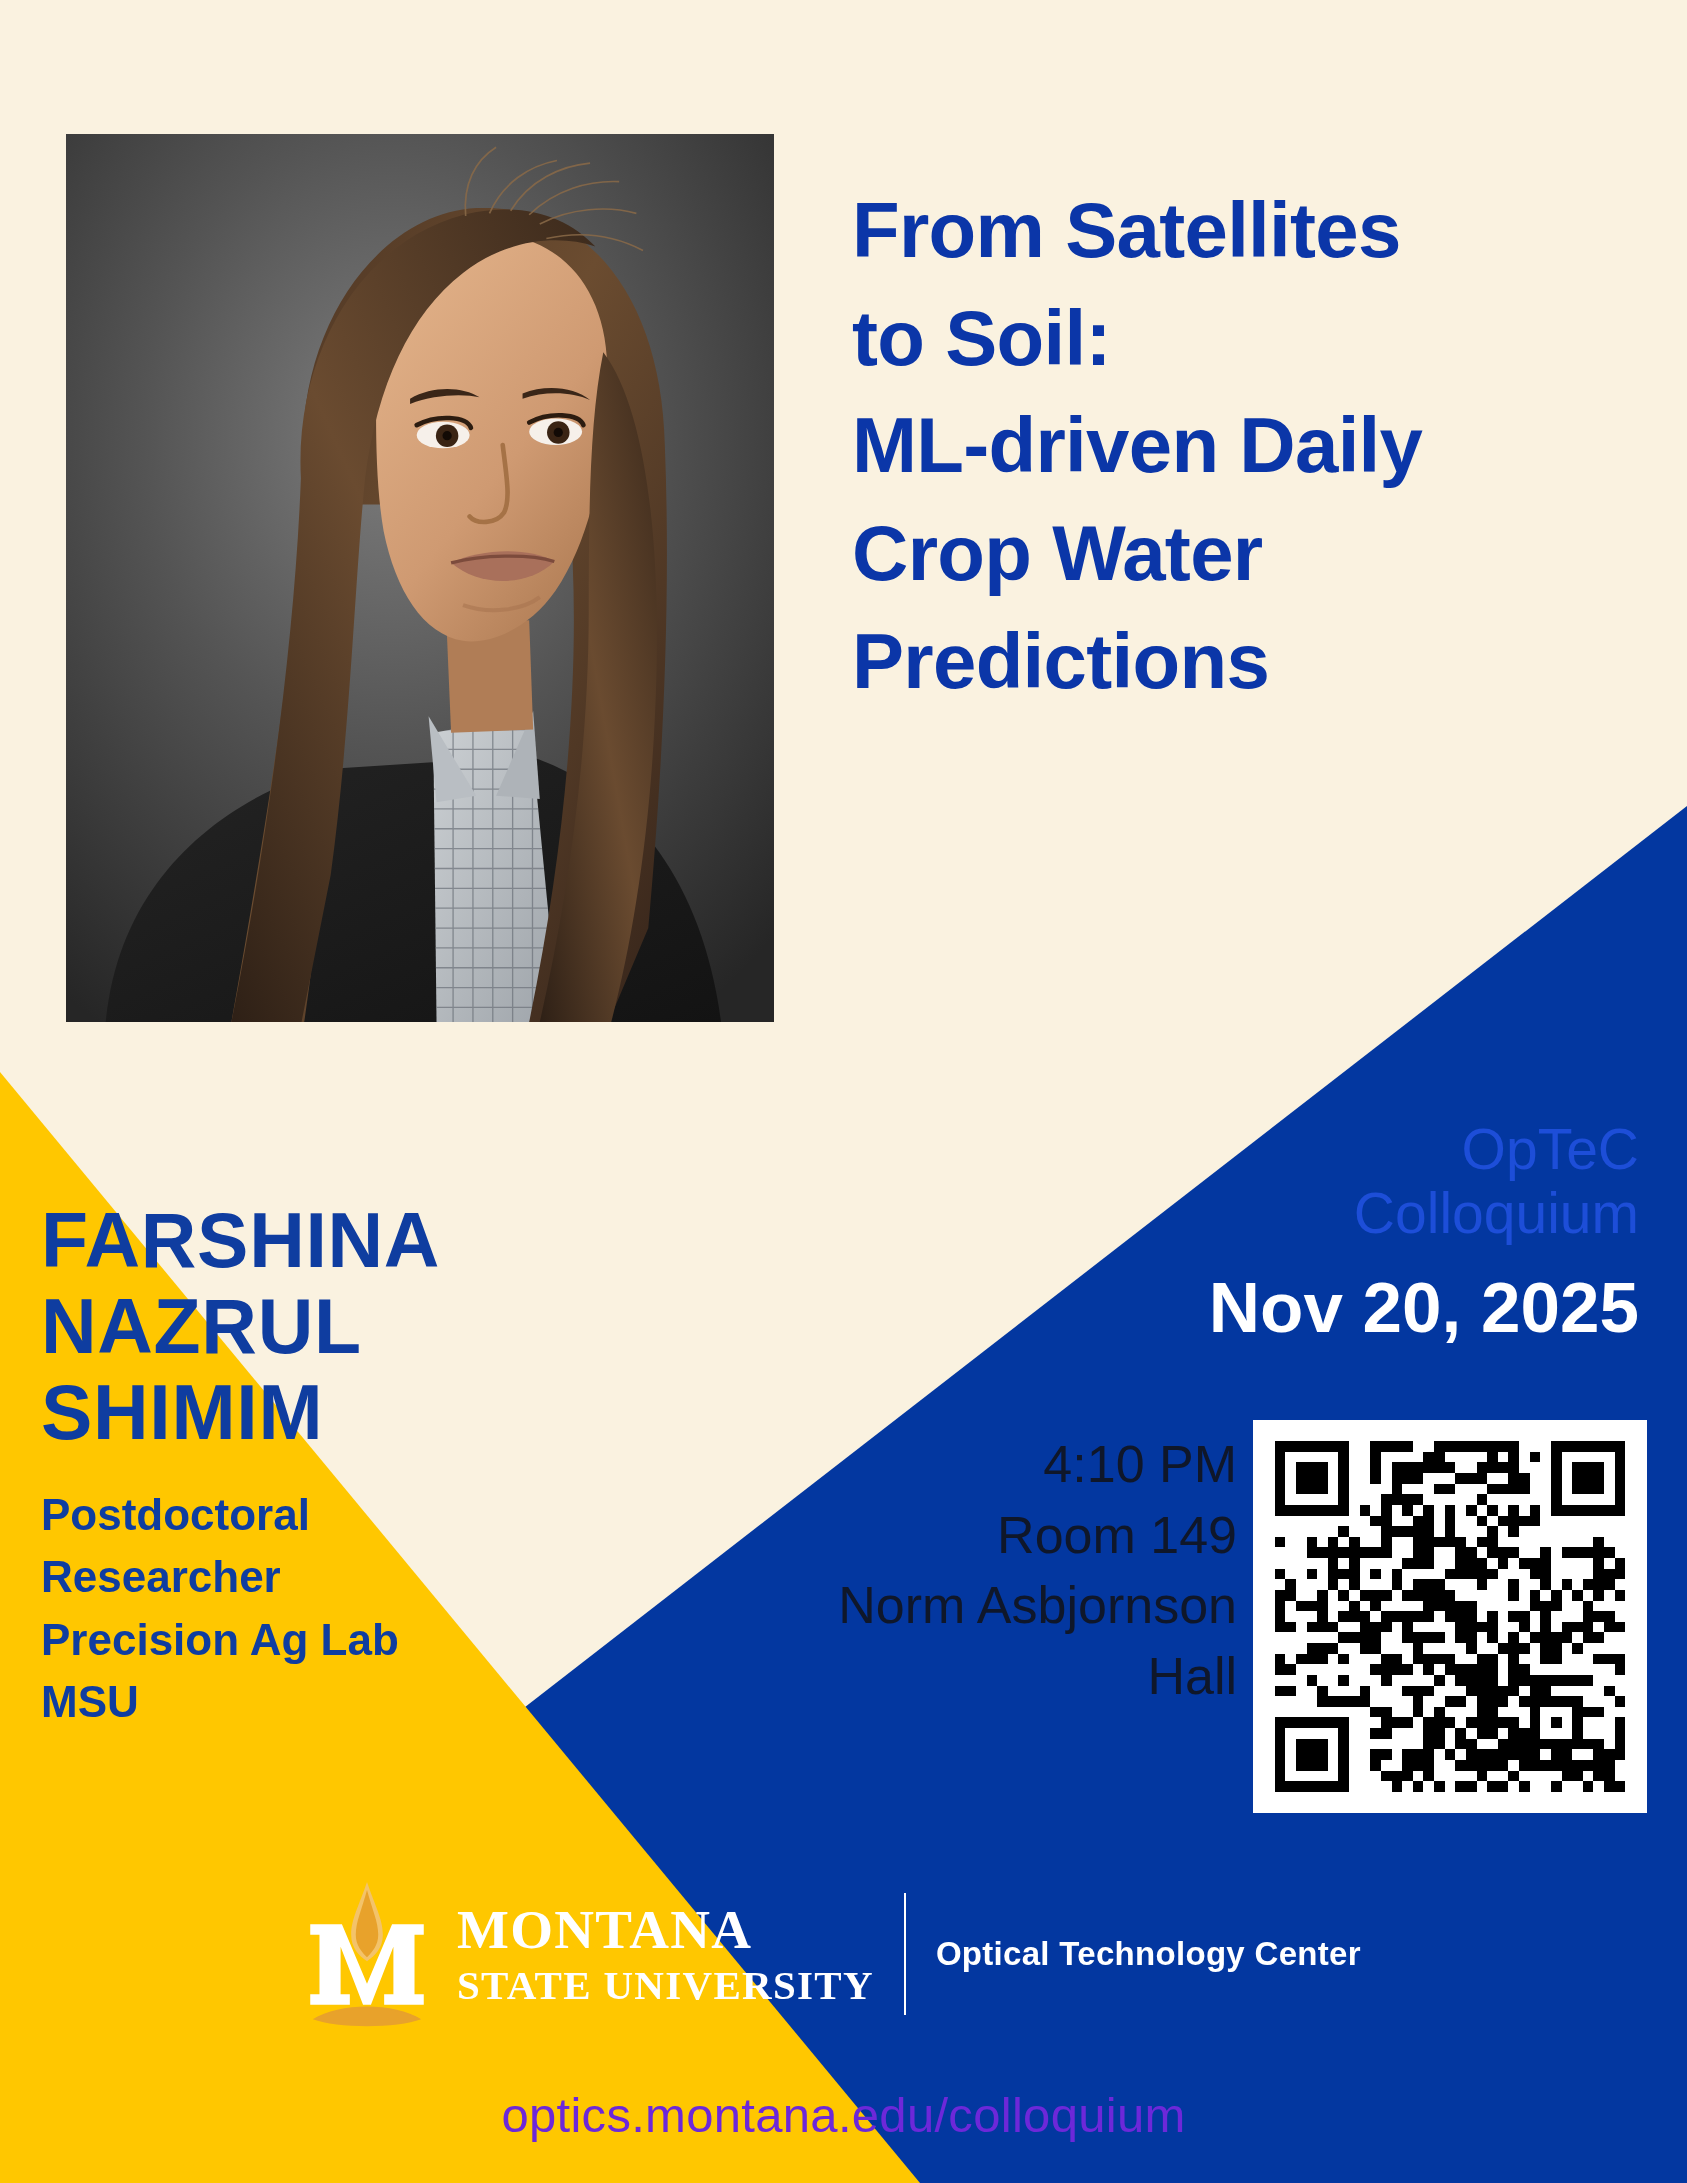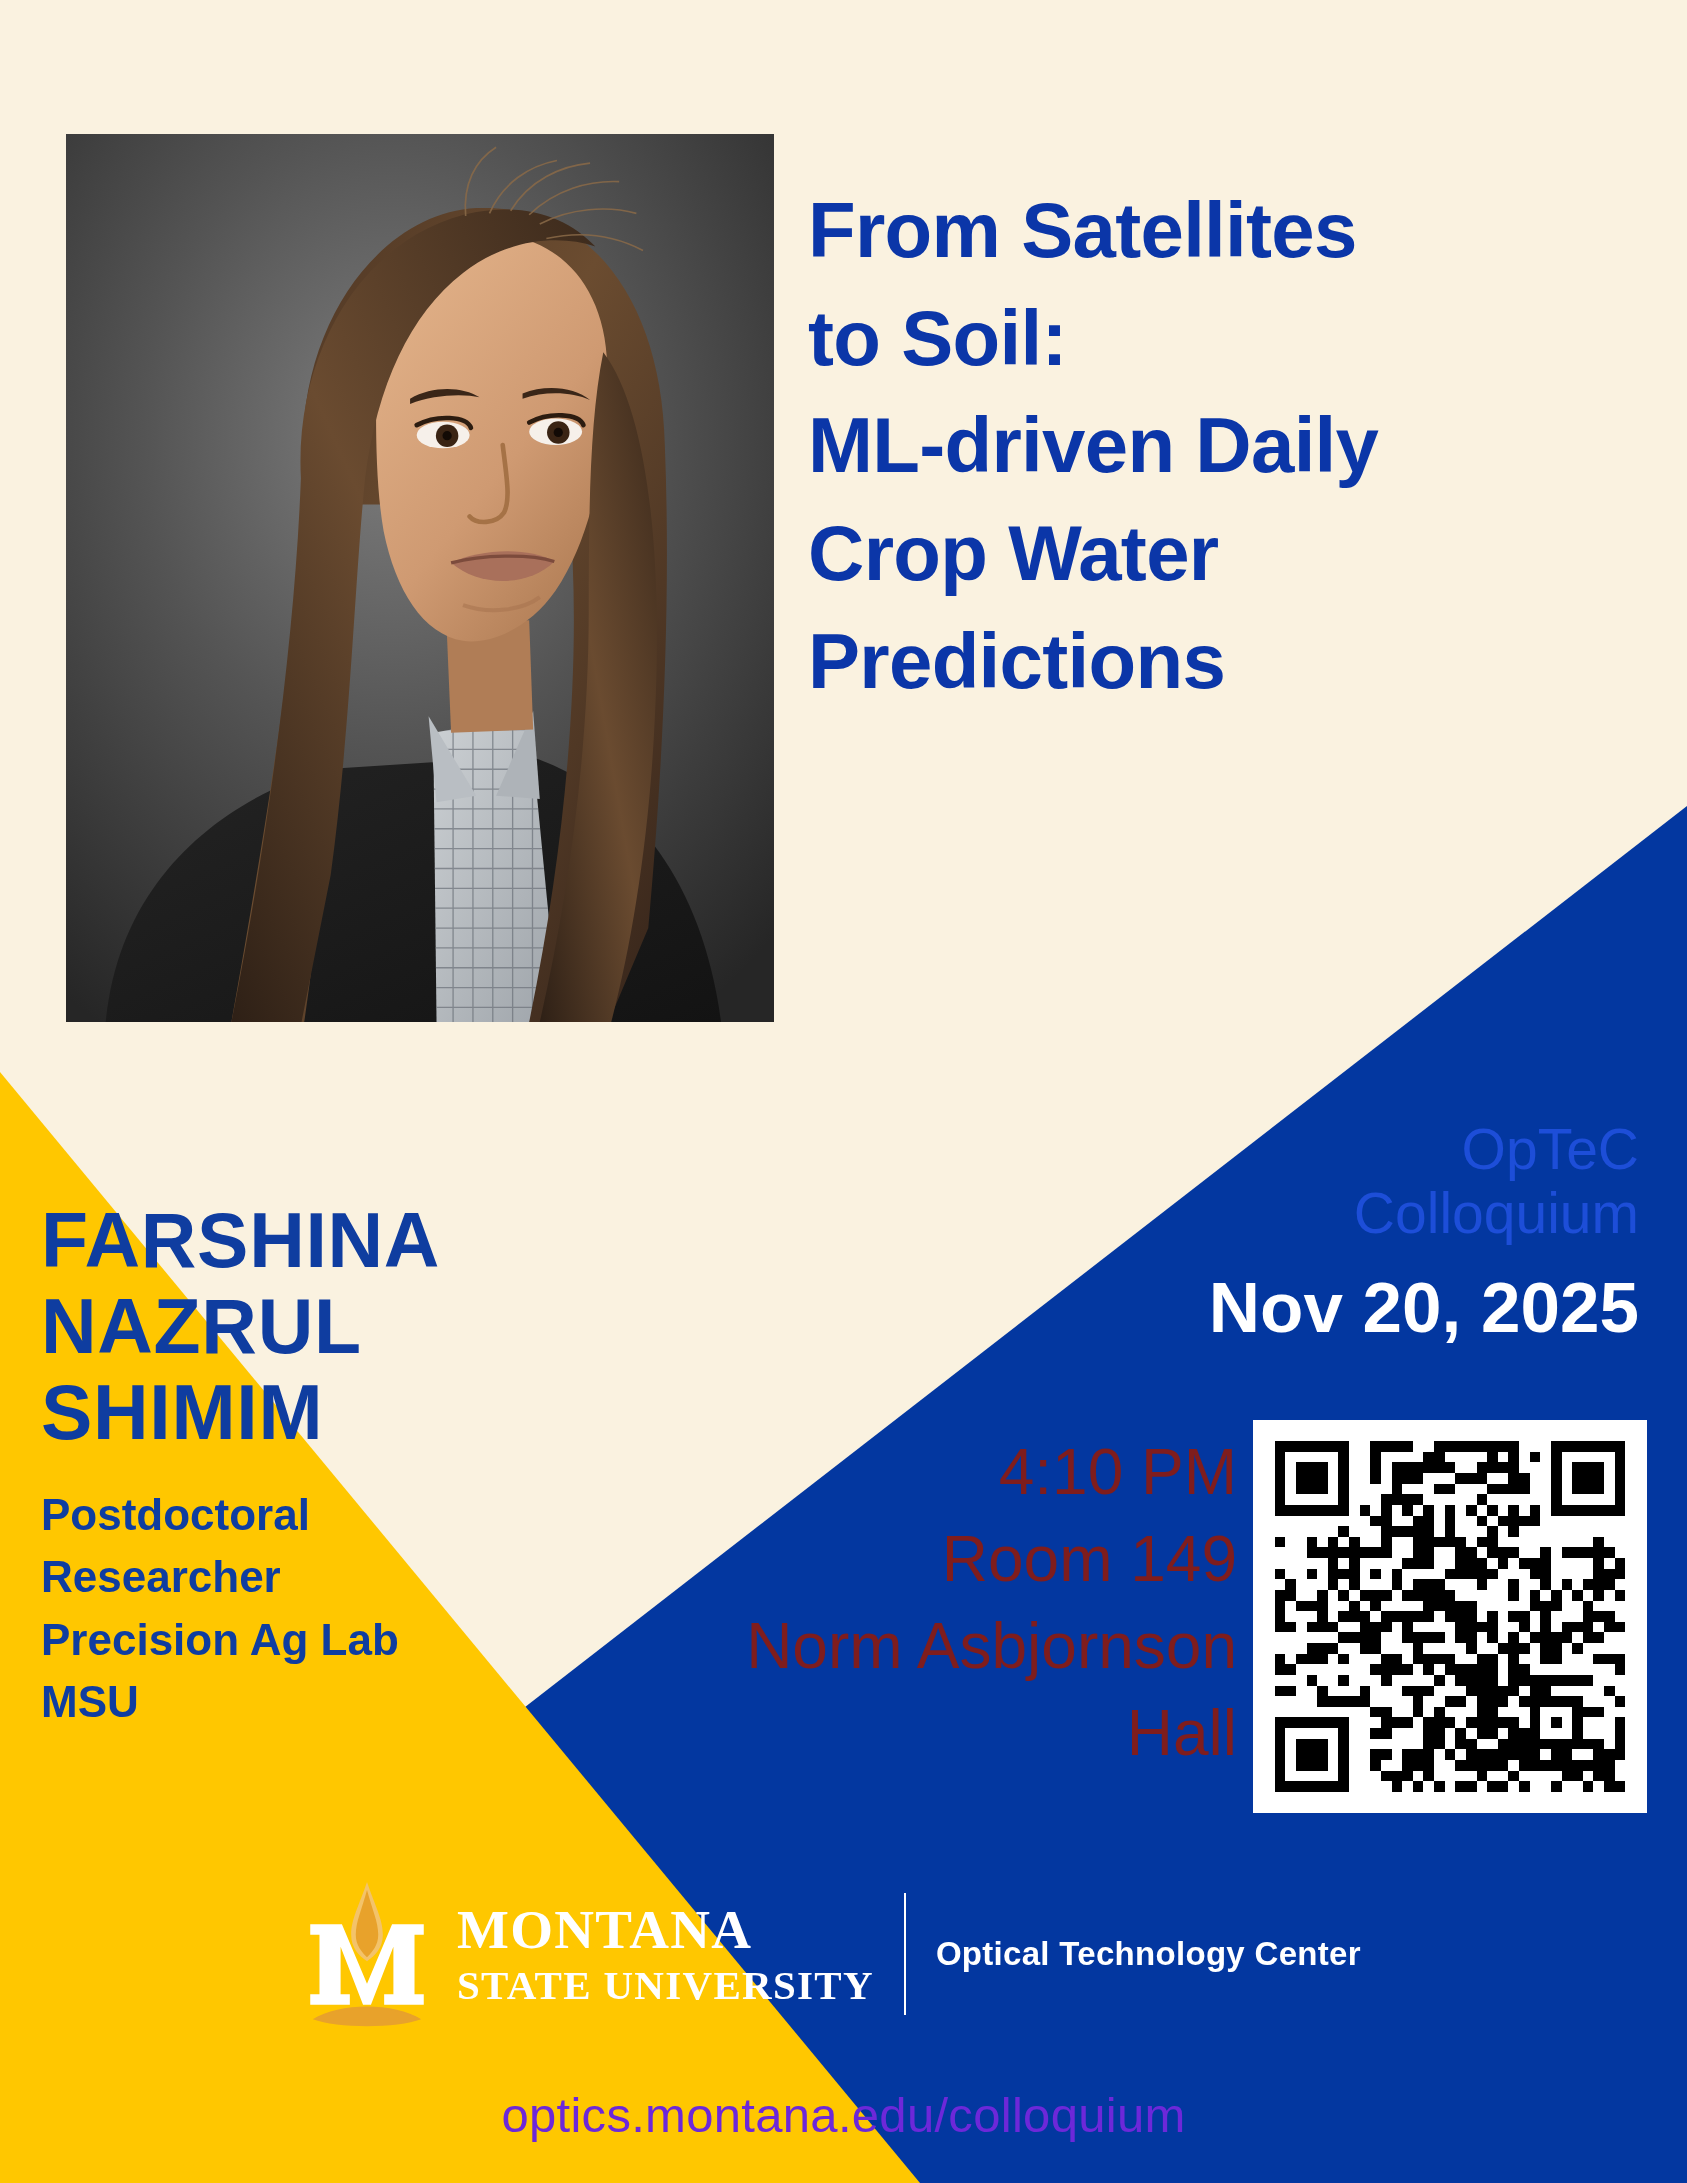--- a/index.html
+++ b/index.html
@@ -45,21 +45,21 @@
     width: 708px;
     height: 888px;
     overflow: hidden;
     background: #3a3a3a;
   }
   .portrait svg { display: block; width: 100%; height: 100%; }
 
   
   .title {
     position: absolute;
-    left: 808px;
+    left: 852px;
     top: 177px;
     width: 814px;
     color: #0b36a8;
     font-size: 78px;
     font-weight: bold;
     line-height: 1.38;
     letter-spacing: -0.7px;
   }
   .title .line { display: block; white-space: nowrap; }
 
@@ -110,22 +110,22 @@
     font-size: 71px;
     font-weight: bold;
     letter-spacing: 0px;
   }
   .event-where {
     position: absolute;
     right: 450px;
     top: 1429px;
     width: 543px;
     text-align: right;
-    color: #7f1d1d;
-    font-size: 64px;
+    color: #0f172a;
+    font-size: 52px;
     font-weight: 400;
     line-height: 1.36;
   }
   .event-where .wline { display: block; }
 
   
   .qr-frame {
     position: absolute;
     left: 1253px;
     top: 1420px;

